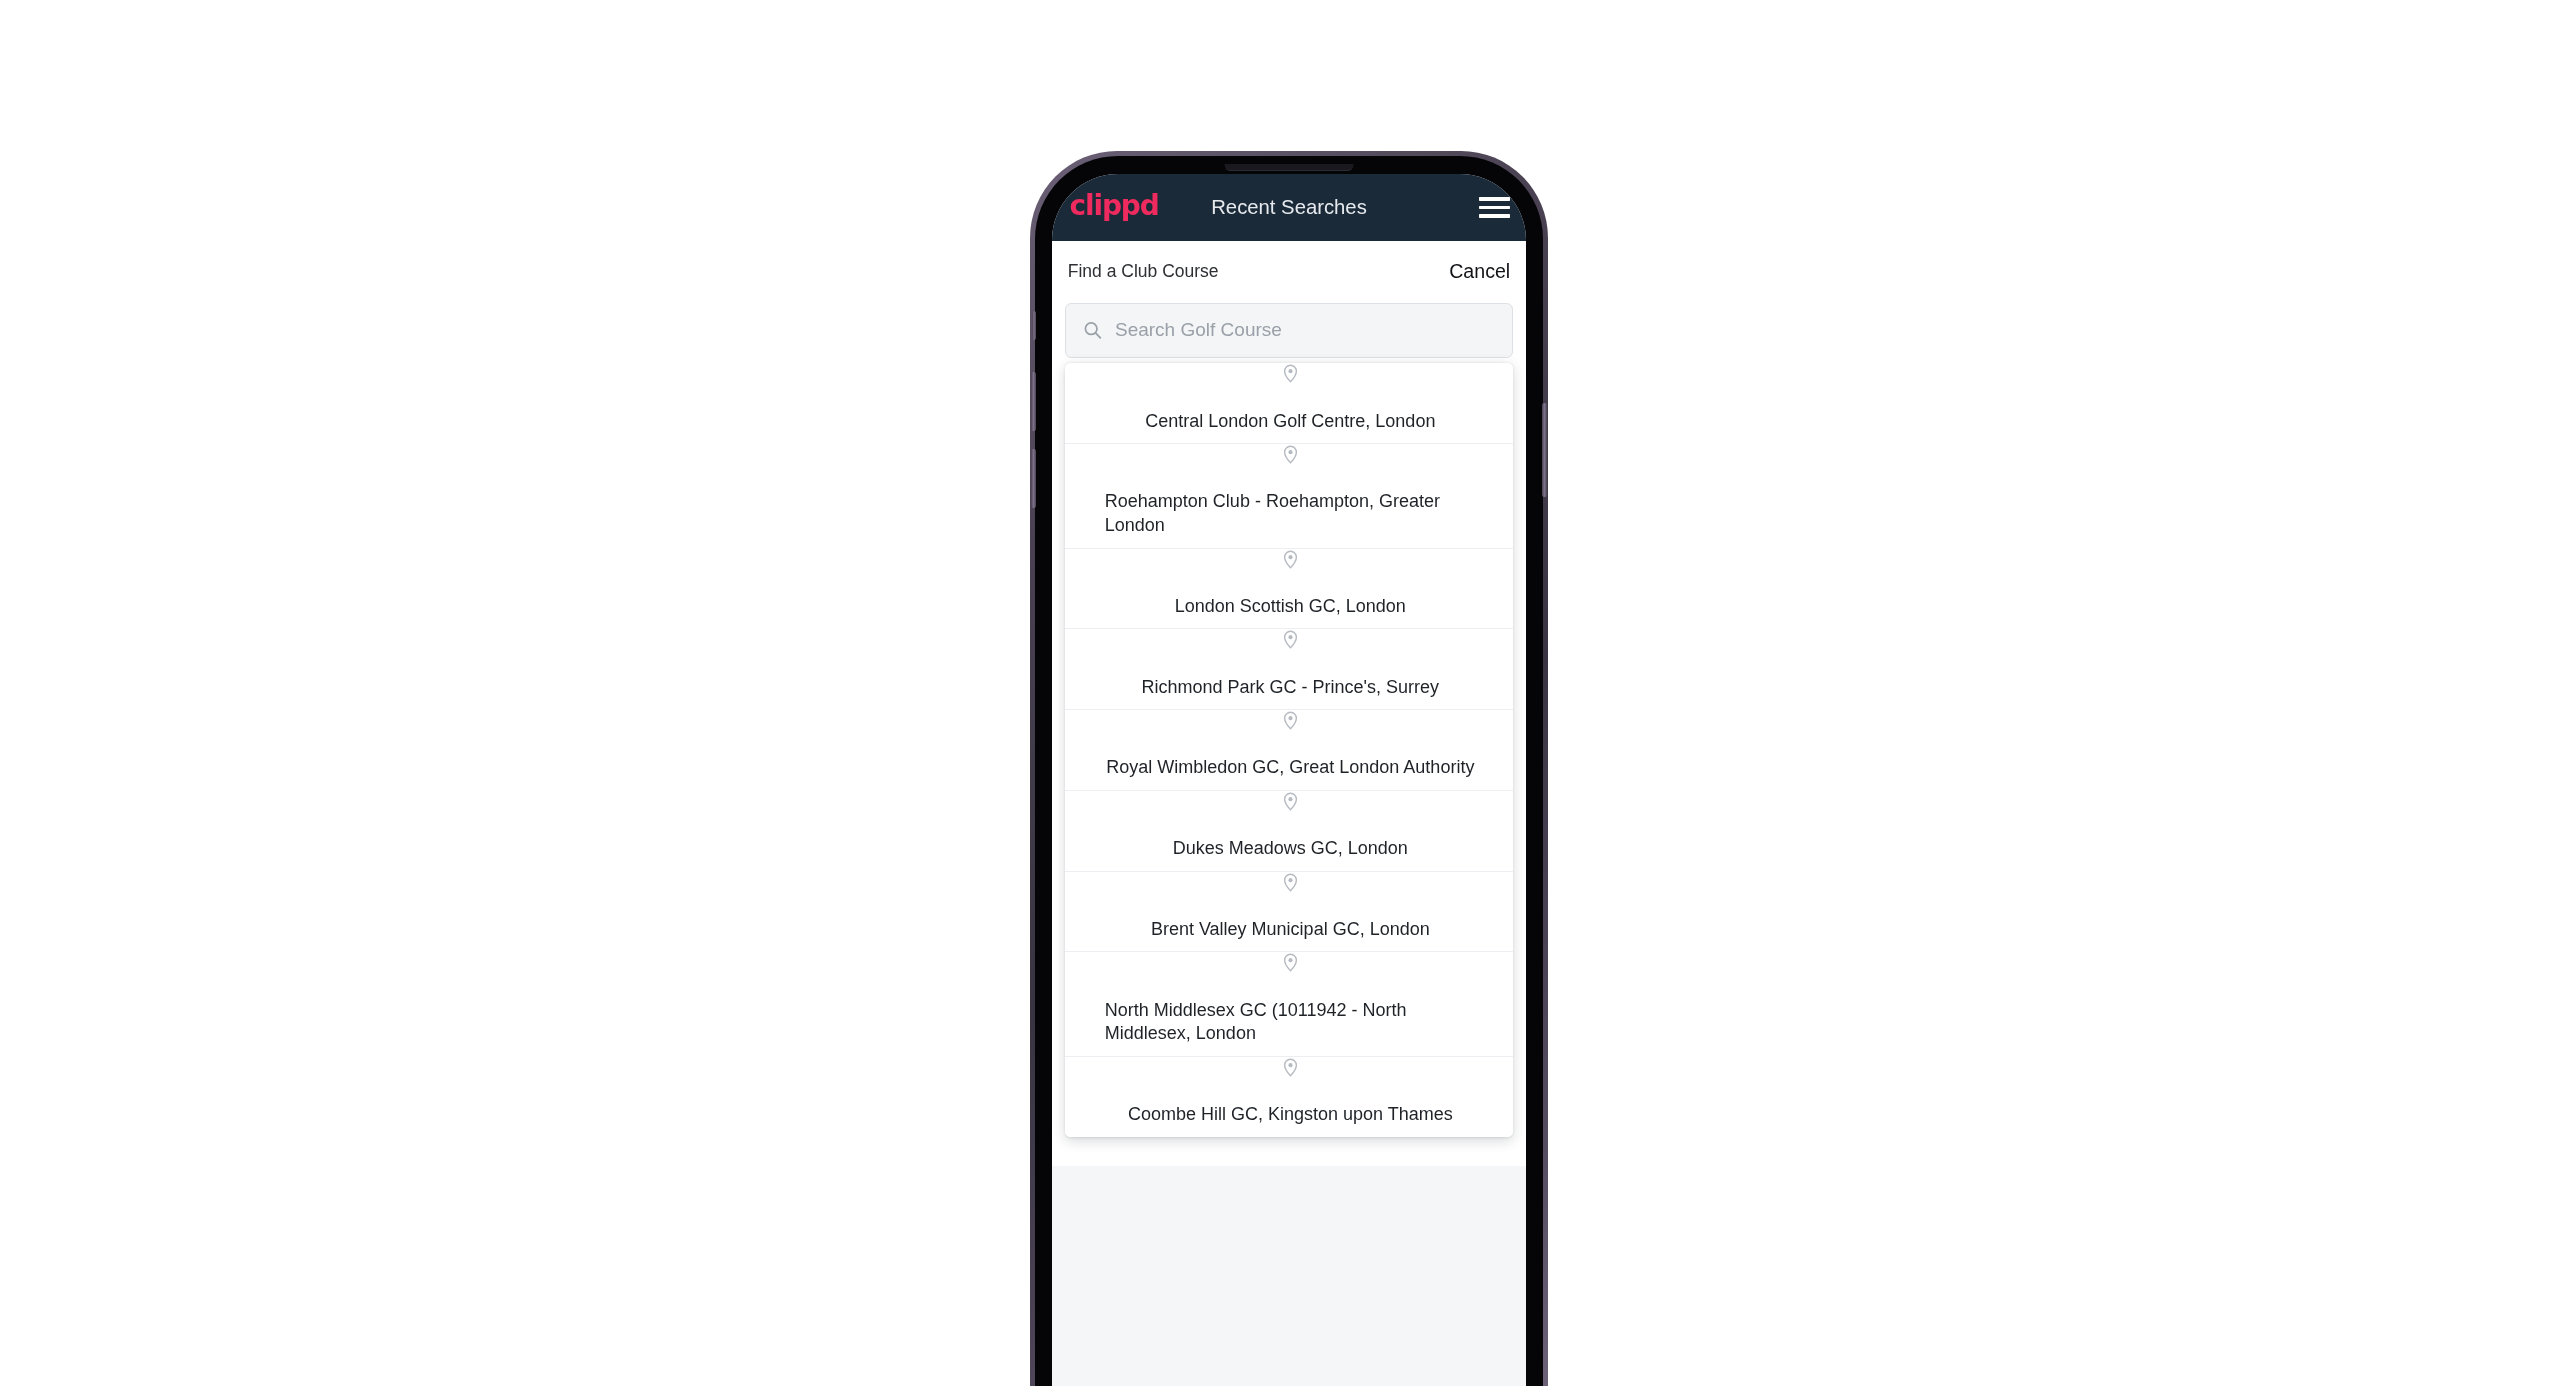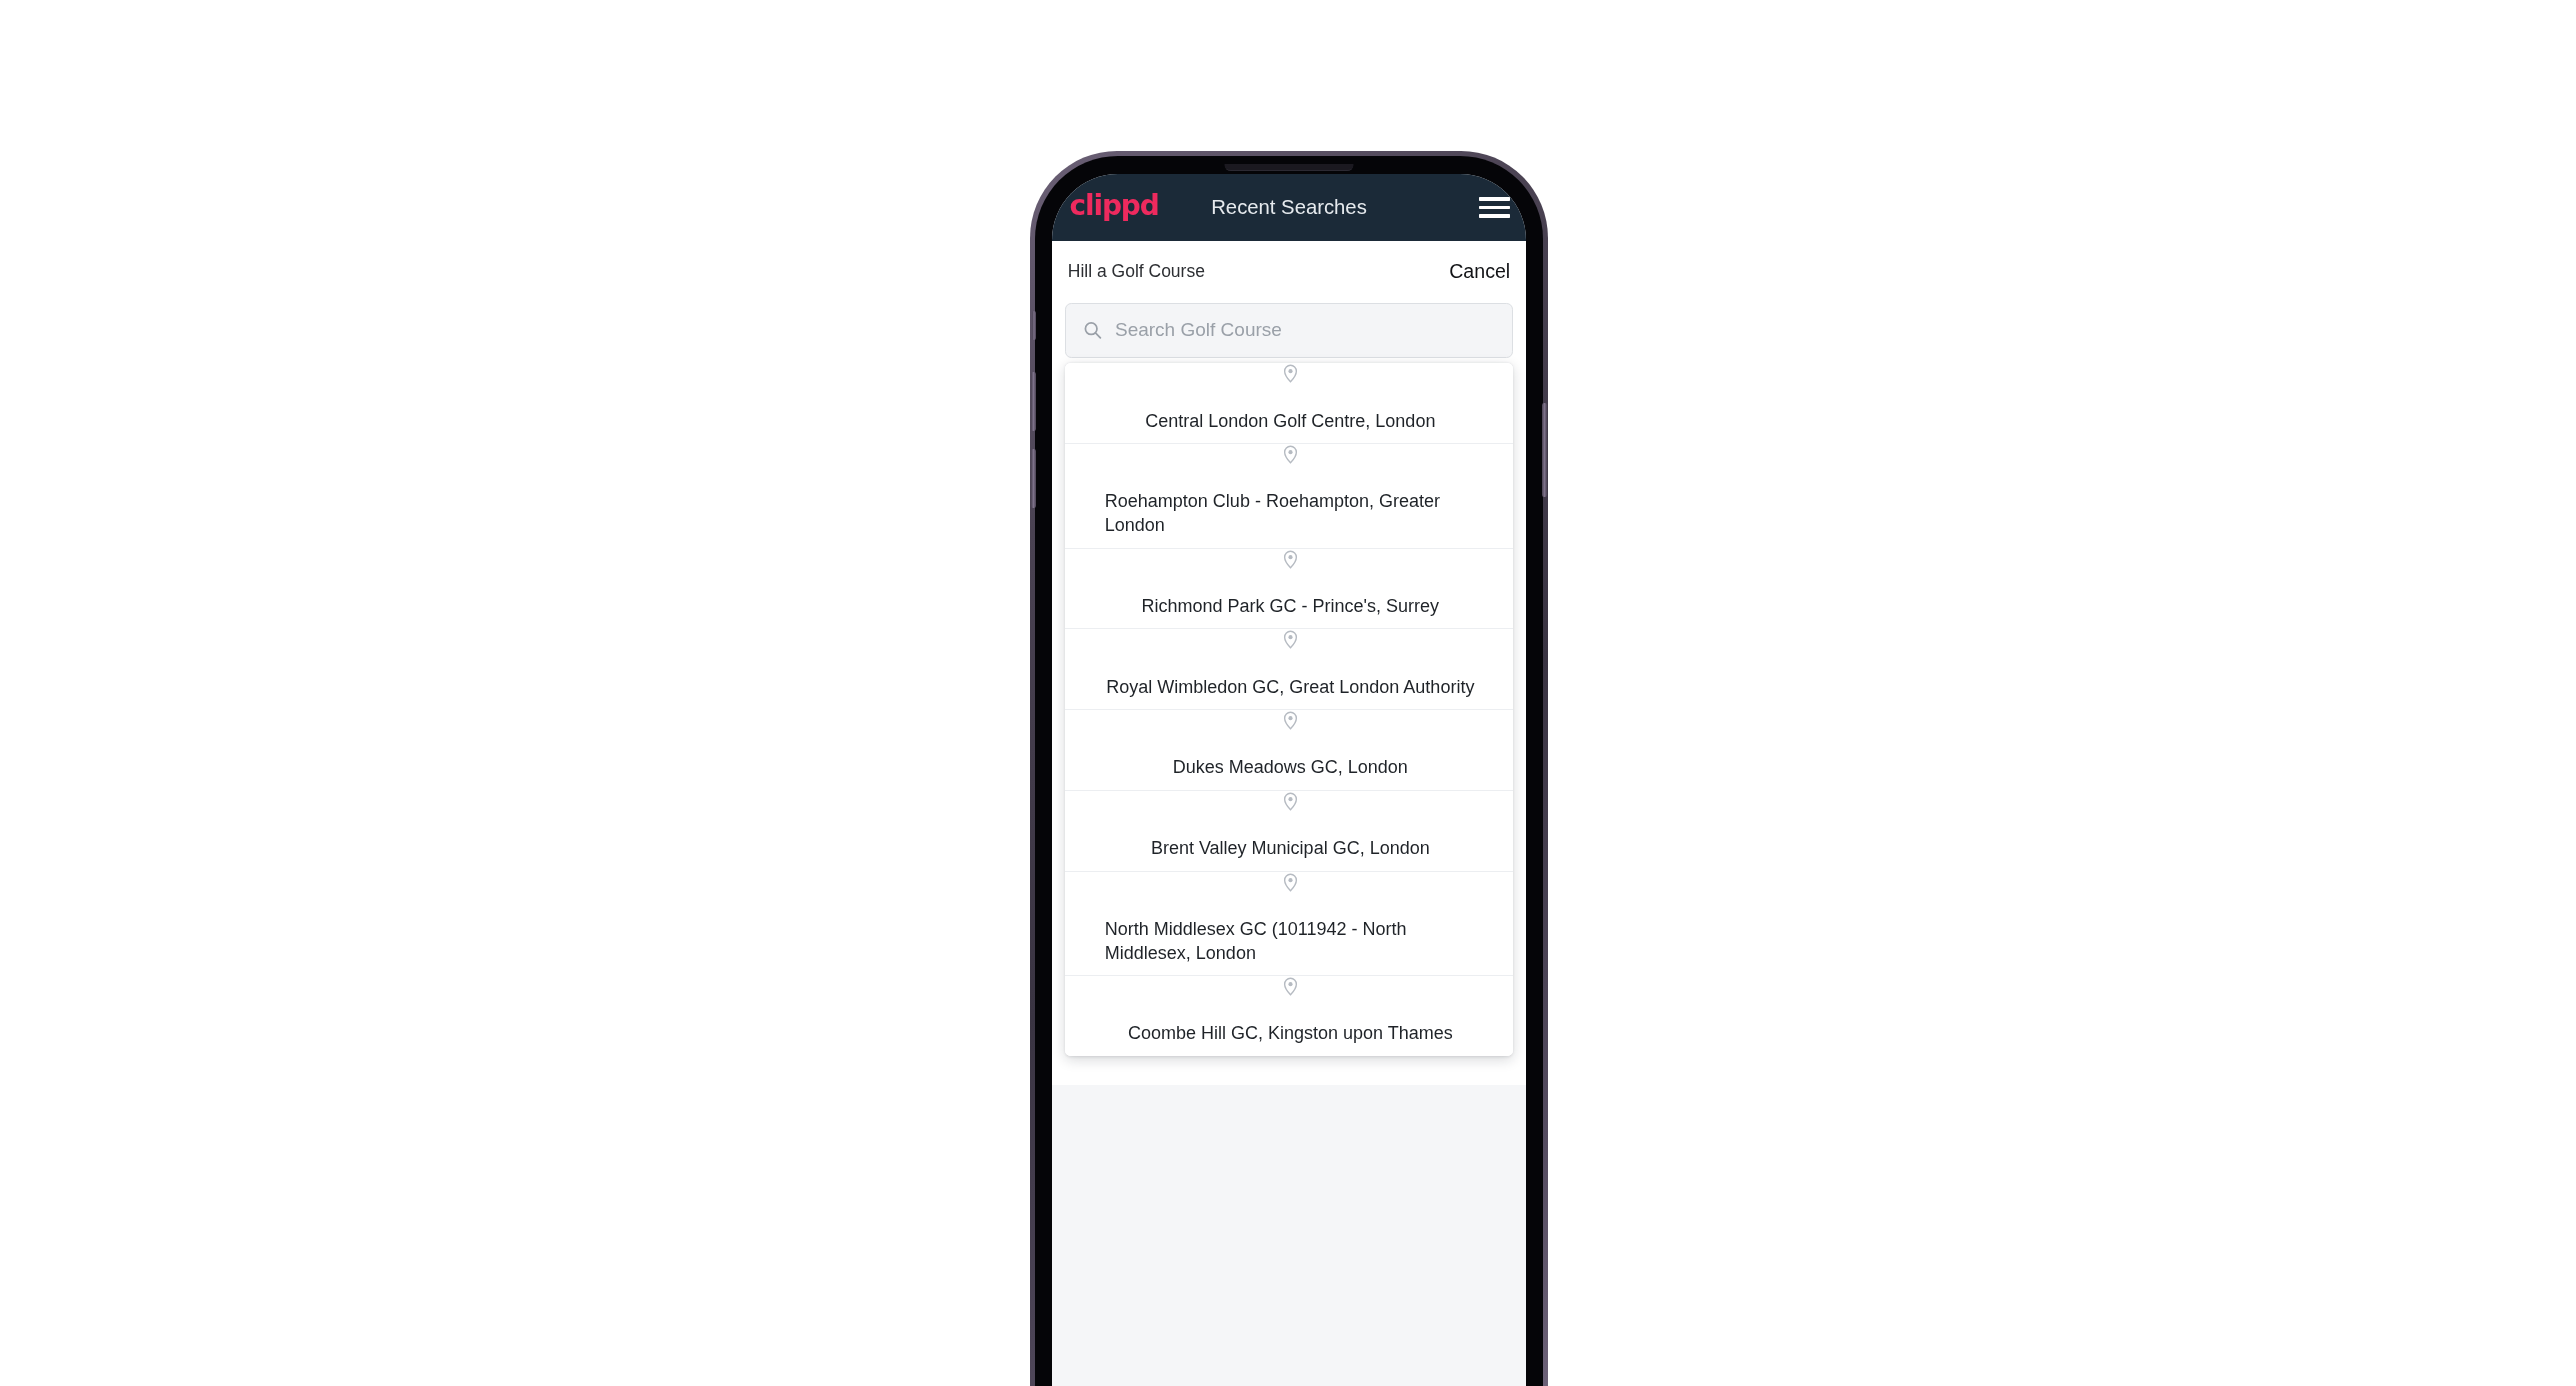--- a/index.html
+++ b/index.html
@@ -283,21 +283,21 @@
             <button id="hamburger-button">
               <span></span>
               <span></span>
               <span></span>
             </button>
           </div>
 
           <div id="search-sheet">
 
             <div id="sheet-topbar">
-              <div id="find-course-label">Hill a Golf Course</div>
+              <div id="find-course-label">Find a Club Course</div>
               <button id="cancel-button">Cancel</button>
             </div>
 
             <div id="search-field-wrap">
               <svg id="search-icon" viewBox="0 0 24 24" fill="none">
                 <circle cx="10.5" cy="10.5" r="6.6" stroke="#9aa0a8" stroke-width="2"></circle>
                 <line x1="15.4" y1="15.4" x2="21" y2="21" stroke="#9aa0a8" stroke-width="2" stroke-linecap="round"></line>
               </svg>
               <input id="search-input" type="text" placeholder="Search Golf Course" style="">
             </div>
@@ -316,20 +316,27 @@
       <path d="M12 2.6c-3.7 0-6.7 3-6.7 6.7 0 5 6.7 12.1 6.7 12.1s6.7-7.1 6.7-12.1c0-3.7-3-6.7-6.7-6.7z" stroke="#b6bbc2" stroke-width="1.6" fill="none"></path>
       <circle cx="12" cy="9.3" r="2.35" fill="#b6bbc2"></circle>
     </svg>
                     <div class="result-label">Roehampton Club - Roehampton, Greater London</div>
                   </div>
                   <div class="result-row">
                     <svg class="pin-icon" viewBox="0 0 24 24" fill="none">
       <path d="M12 2.6c-3.7 0-6.7 3-6.7 6.7 0 5 6.7 12.1 6.7 12.1s6.7-7.1 6.7-12.1c0-3.7-3-6.7-6.7-6.7z" stroke="#b6bbc2" stroke-width="1.6" fill="none"></path>
       <circle cx="12" cy="9.3" r="2.35" fill="#b6bbc2"></circle>
     </svg>
+                    <div class="result-label">London Scottish GC, London</div>
+                  </div>
+                  <div class="result-row">
+                    <svg class="pin-icon" viewBox="0 0 24 24" fill="none">
+      <path d="M12 2.6c-3.7 0-6.7 3-6.7 6.7 0 5 6.7 12.1 6.7 12.1s6.7-7.1 6.7-12.1c0-3.7-3-6.7-6.7-6.7z" stroke="#b6bbc2" stroke-width="1.6" fill="none"></path>
+      <circle cx="12" cy="9.3" r="2.35" fill="#b6bbc2"></circle>
+    </svg>
                     <div class="result-label">Richmond Park GC - Prince's, Surrey</div>
                   </div>
                   <div class="result-row tall">
                     <svg class="pin-icon" viewBox="0 0 24 24" fill="none">
       <path d="M12 2.6c-3.7 0-6.7 3-6.7 6.7 0 5 6.7 12.1 6.7 12.1s6.7-7.1 6.7-12.1c0-3.7-3-6.7-6.7-6.7z" stroke="#b6bbc2" stroke-width="1.6" fill="none"></path>
       <circle cx="12" cy="9.3" r="2.35" fill="#b6bbc2"></circle>
     </svg>
                     <div class="result-label">Royal Wimbledon GC, Great London Authority</div>
                   </div>
                   <div class="result-row">

